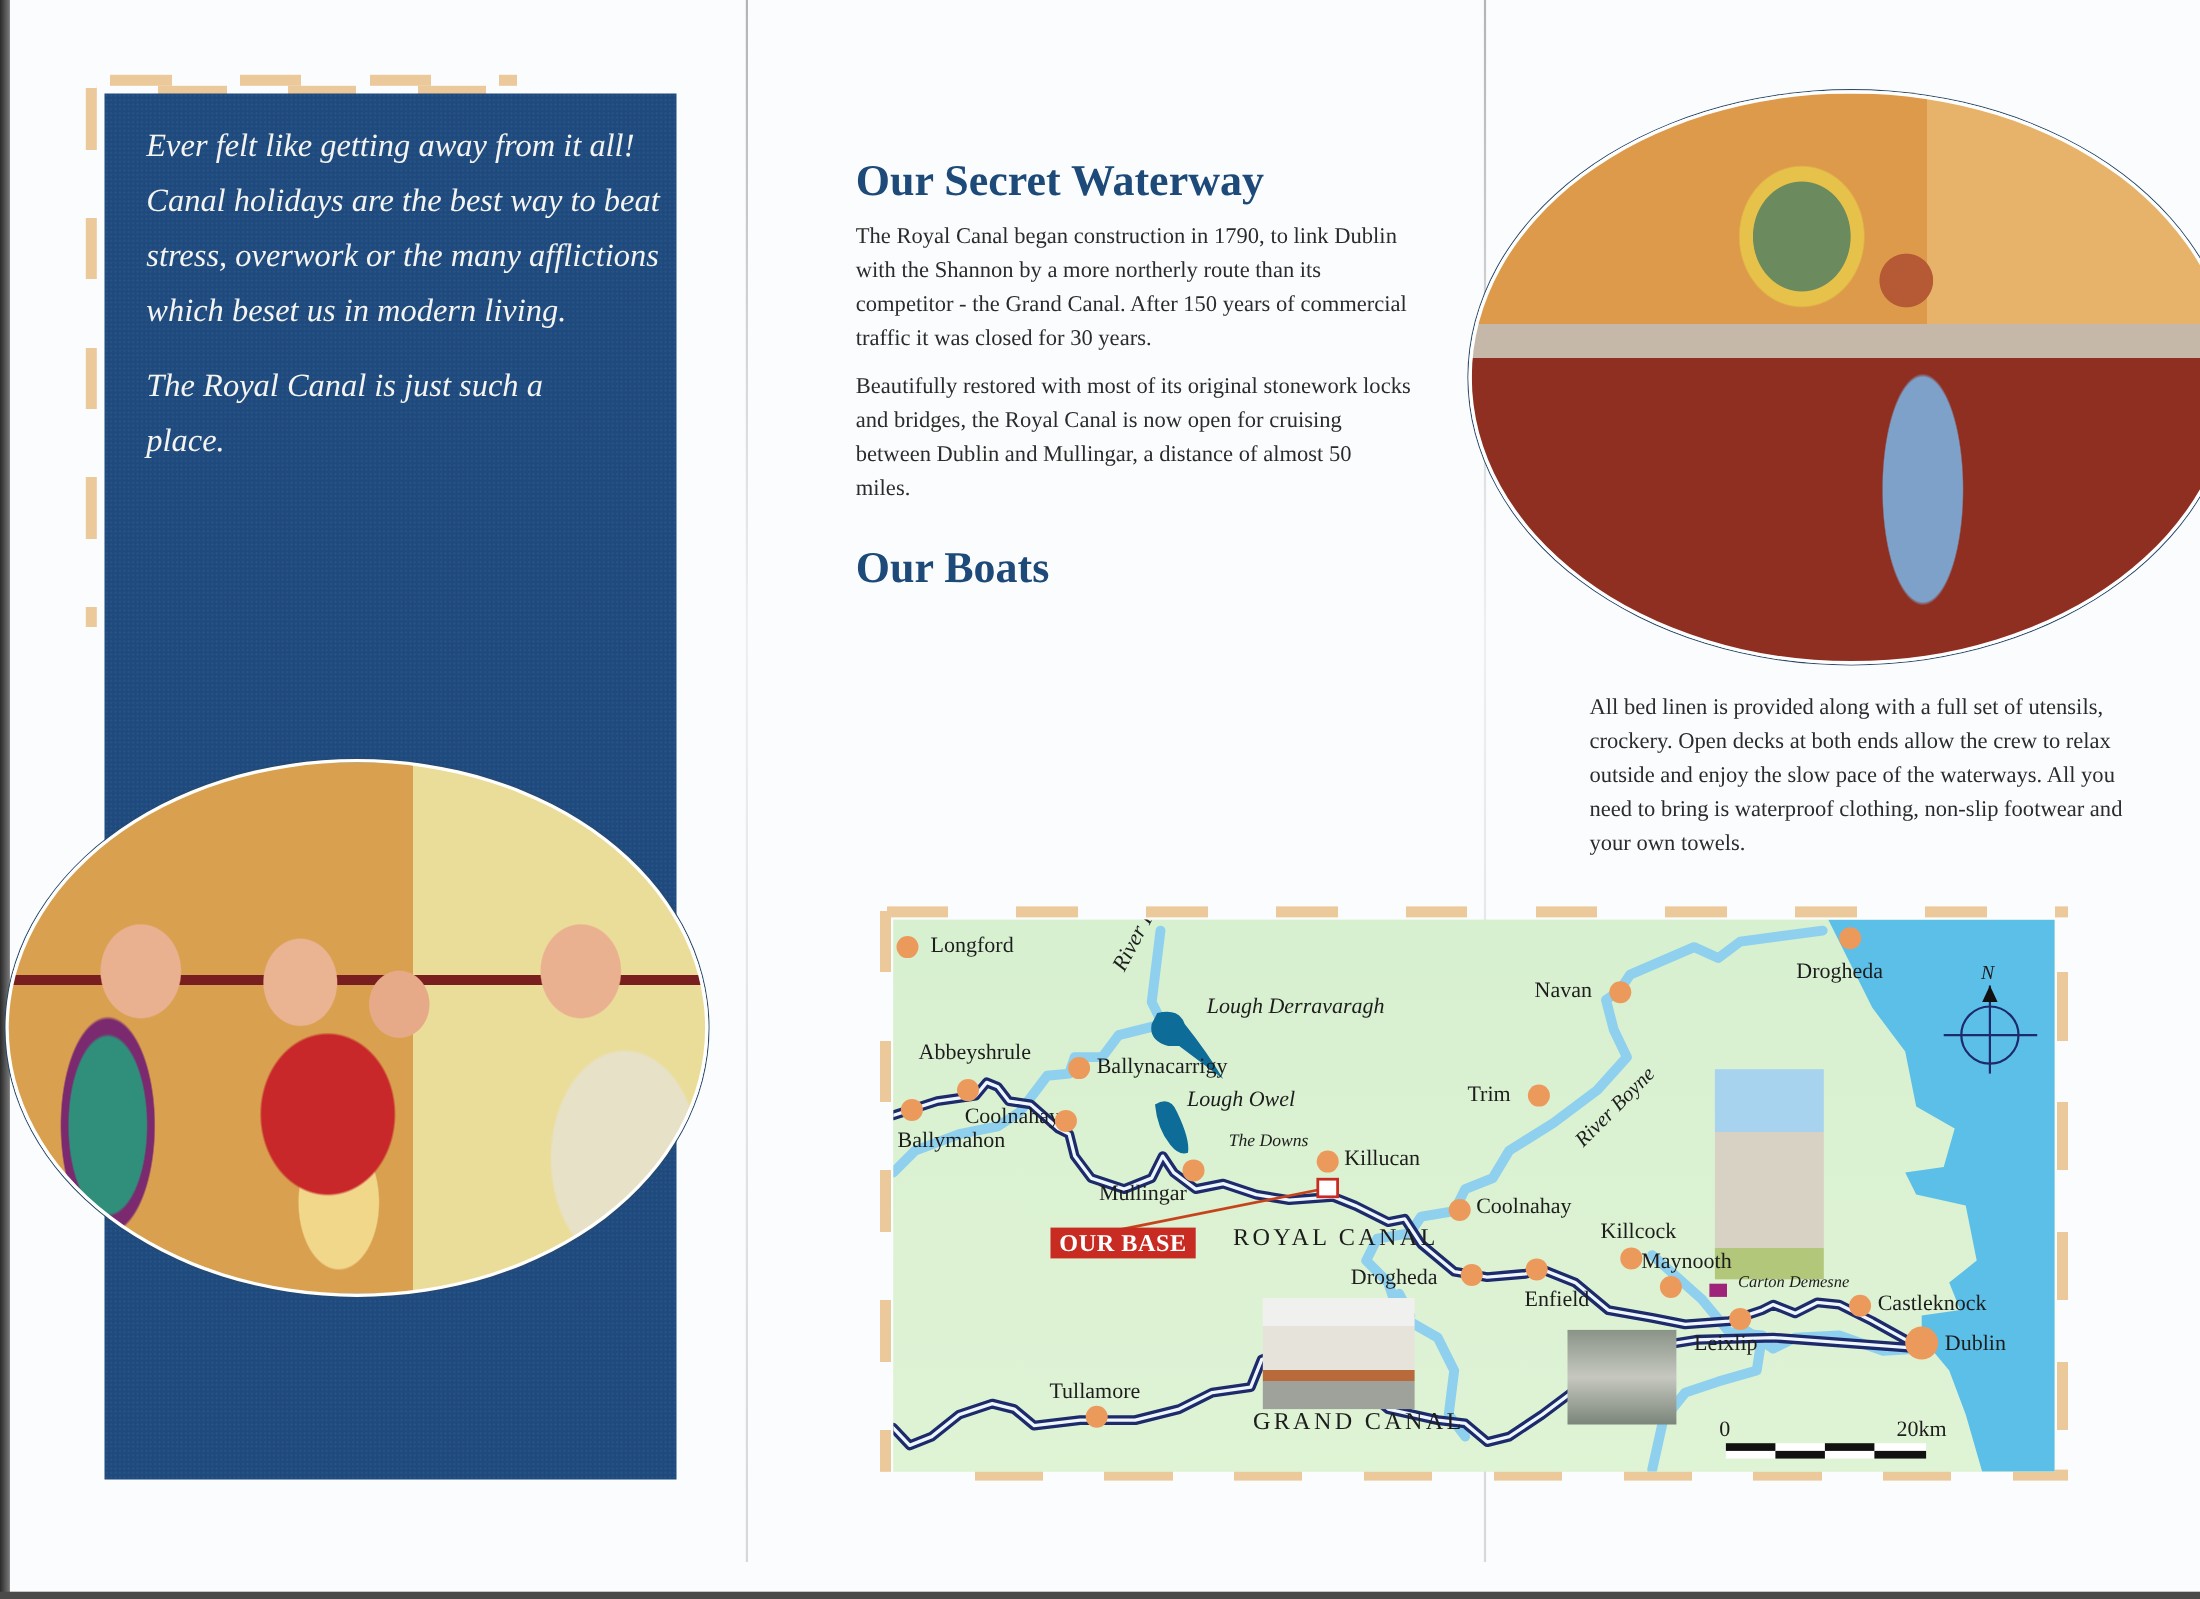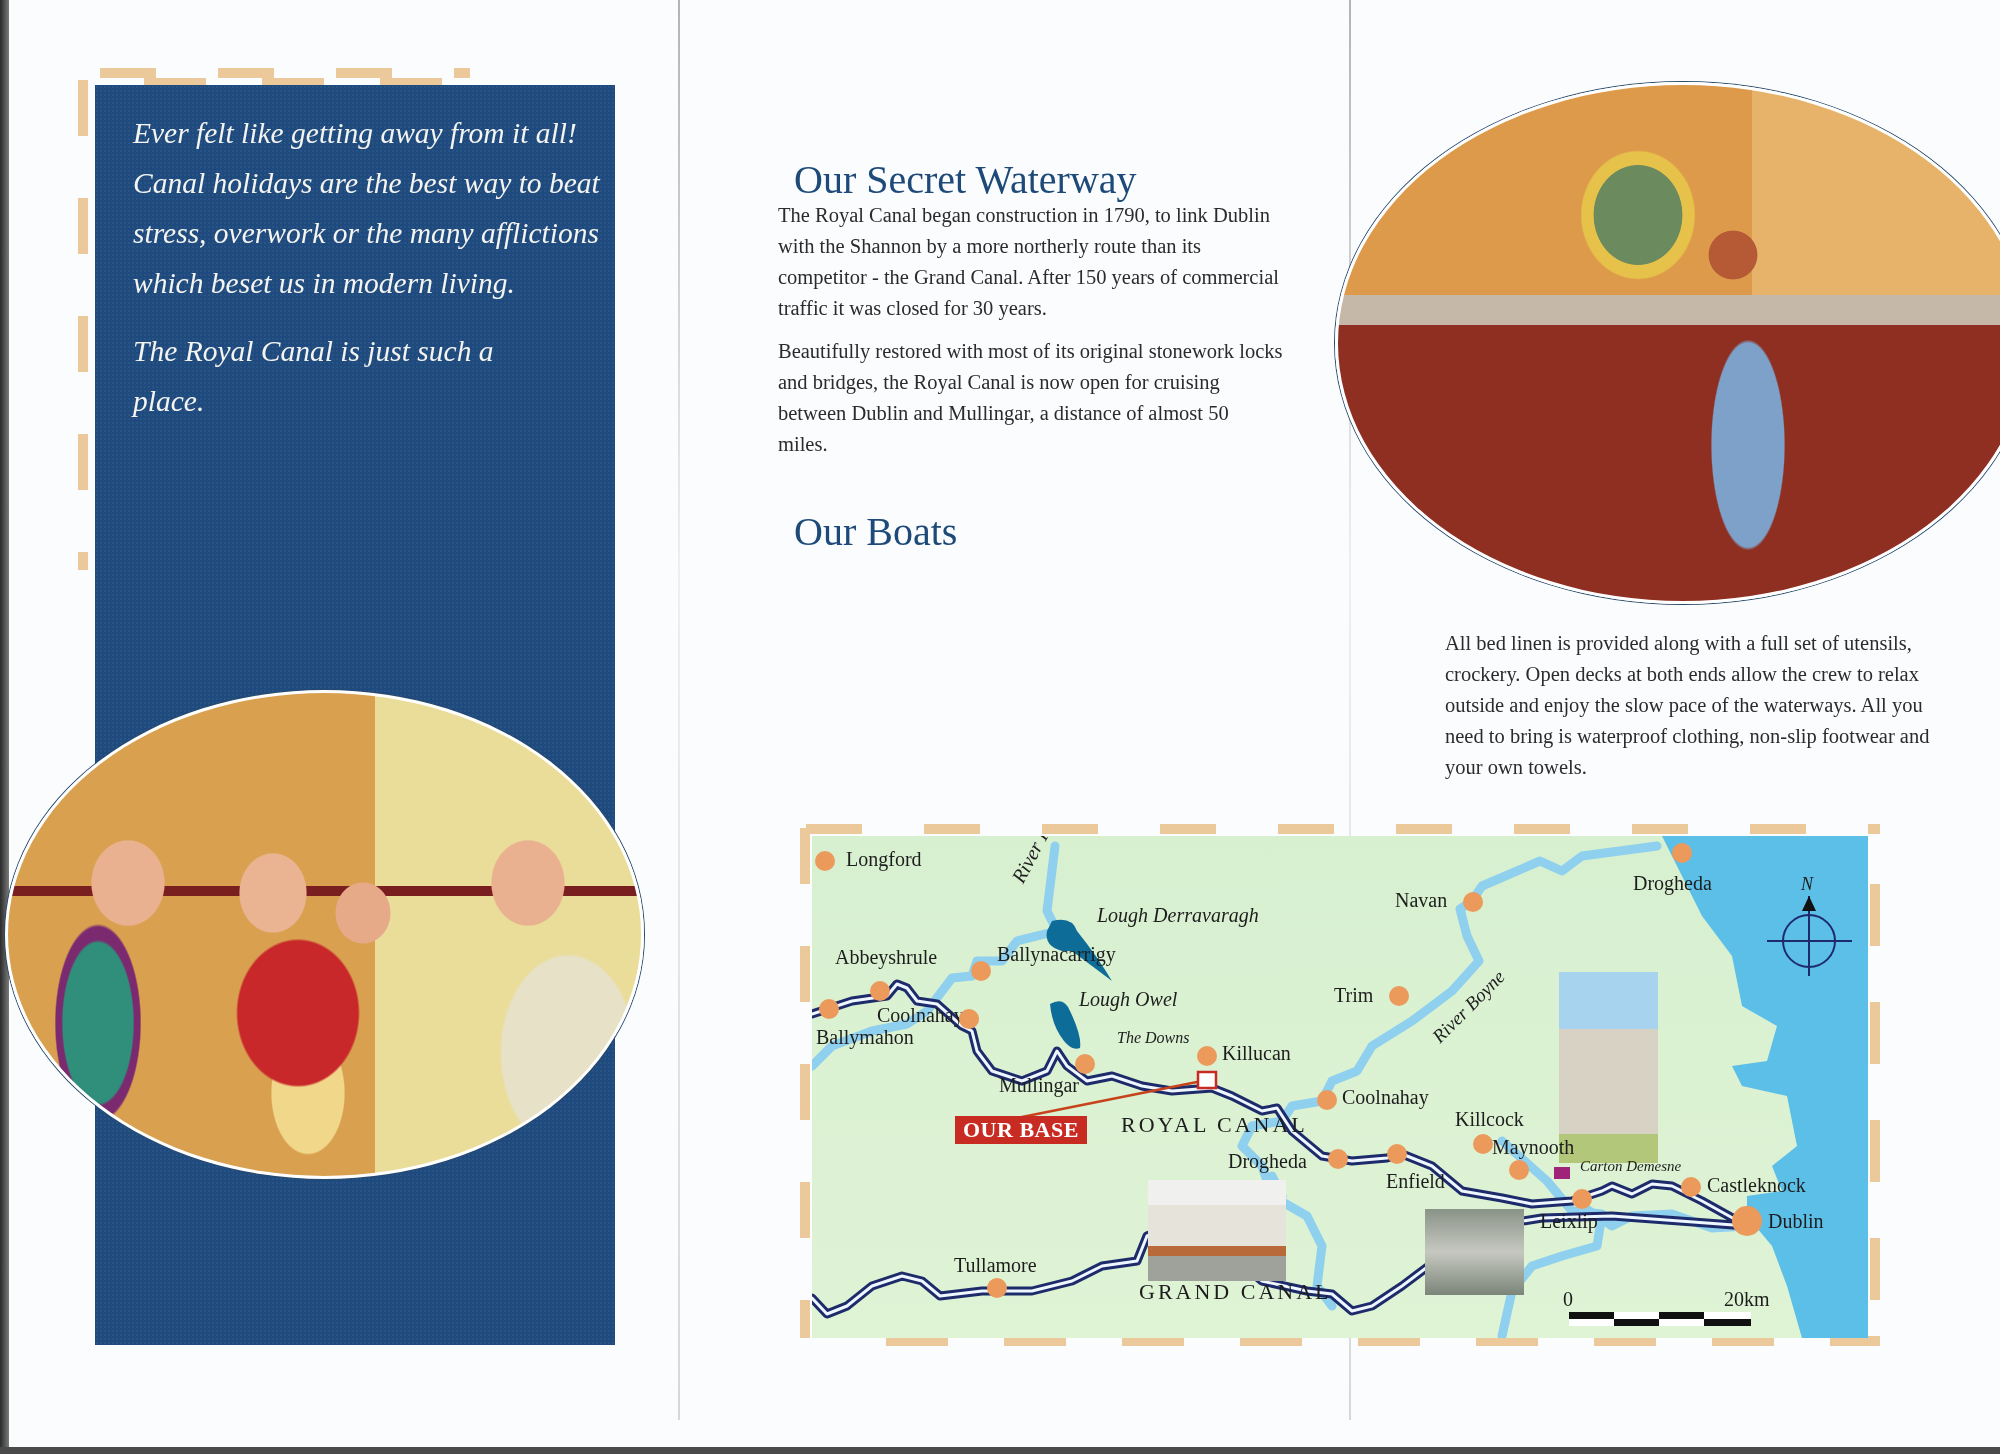--- a/index.html
+++ b/index.html
@@ -31,21 +31,21 @@
       radial-gradient(ellipse 60px 100px at 300px 400px,#f1d78a 0 60%,transparent 62%),
       linear-gradient(90deg,#d9a050 0 58%,#eadd9a 58% 100%);}
   .kitchen{left:1335px;top:82px;width:690px;height:516px;
     background:
       radial-gradient(ellipse 60px 170px at 410px 360px,#7da1c8 0 60%,transparent 62%),
       radial-gradient(ellipse 40px 40px at 395px 170px,#b55a35 0 60%,transparent 62%),
       linear-gradient(180deg,transparent 0 210px,#c6b8a8 210px 240px,#8e2f22 240px 100%),
       radial-gradient(ellipse 80px 90px at 300px 130px,#6b8a5e 0 55%,#e7c24a 56% 70%,transparent 72%),
       linear-gradient(90deg,#dc9a4a 0 60%,#e7b36a 60% 100%);}
 
-  .h2{color:#1d4a78;font-weight:normal;font-size:40px;margin:16px;}
+  .h2{color:#1d4a78;font-weight:bold;font-size:40px;margin:0;}
   .body-text{color:#2b2b2b;font-size:20.5px;line-height:31px;}
   .body-text p{margin:0 0 12px 0;}
   .col-mid{left:778px;width:520px;}
   .col-right{left:1445px;top:628px;width:510px;}
 
   .map-border-top{left:806px;top:824px;width:1074px;}
   .map{left:812px;top:836px;width:1056px;height:502px;background:linear-gradient(180deg,#d7f0d0,#dff3d5);overflow:hidden;}
   .place{position:absolute;font-size:20px;color:#1d1d1d;white-space:nowrap;}
   .place.it{font-style:italic;}
   .dot{position:absolute;width:20px;height:20px;border-radius:50%;background:#ec9a5c;}
@@ -140,21 +140,21 @@
   <div class="photo" style="left:336px;top:344px;width:138px;height:101px;background:linear-gradient(180deg,#f0f0ee 0 25%,#e6e3da 25% 65%,#b86a3a 65% 75%,#9ea29a 75%);"></div>
   <div class="photo" style="left:613px;top:373px;width:99px;height:86px;background:linear-gradient(180deg,#8a9388,#c6c8c0 50%,#7b8579);"></div>
 
   <div class="dot" style="left:3px;top:15px;"></div>
   <span class="place" style="left:34px;top:12px;">Longford</span>
 
   <span class="place" style="left:23px;top:110px;">Abbeyshrule</span>
   <div class="dot" style="left:58px;top:145px;"></div>
 
   <div class="dot" style="left:159px;top:125px;"></div>
-  <span class="place" style="left:185px;top:107px;">Ballynacarrigy</span>
+  <span class="place" style="left:185px;top:122px;">Ballynacarrigy</span>
 
   <span class="place" style="left:65px;top:168px;">Coolnahay</span>
   <div class="dot" style="left:147px;top:173px;"></div>
 
   <div class="dot" style="left:7px;top:163px;"></div>
   <span class="place" style="left:4px;top:190px;">Ballymahon</span>
 
   <div class="dot" style="left:263px;top:218px;"></div>
   <span class="place" style="left:187px;top:238px;">Mullingar</span>
 

